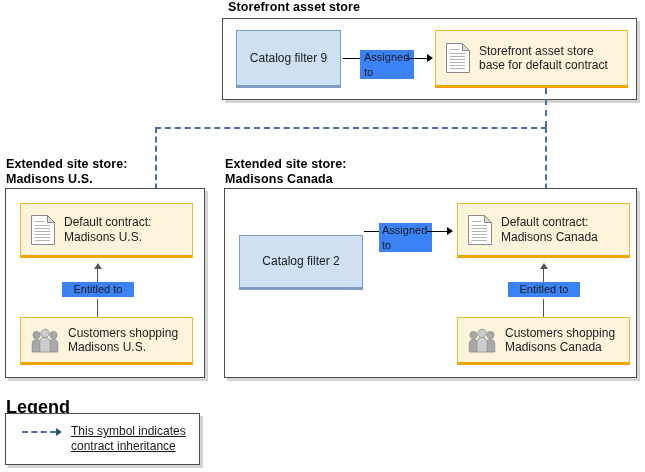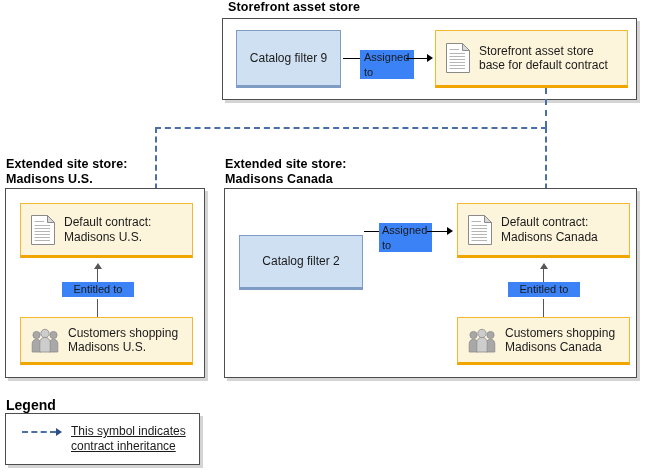--- a/index.html
+++ b/index.html
@@ -118,21 +118,21 @@
     position: absolute;
     width: 0; height: 0;
     border-top: 6px solid #2d4f86;
     border-left: 4px solid transparent;
     border-right: 4px solid transparent;
   }
 
   
   .legend-title {
     position: absolute;
-    font-size: 14px;
+    font-size: 18px;
     font-weight: bold;
     color: #000000;
   }
   .legend-box {
     position: absolute;
     background: #ffffff;
     border: 1px solid #4d4d4d;
     box-shadow: 3px 3px 0 0 #d4d4d4;
     box-sizing: border-box;
   }

